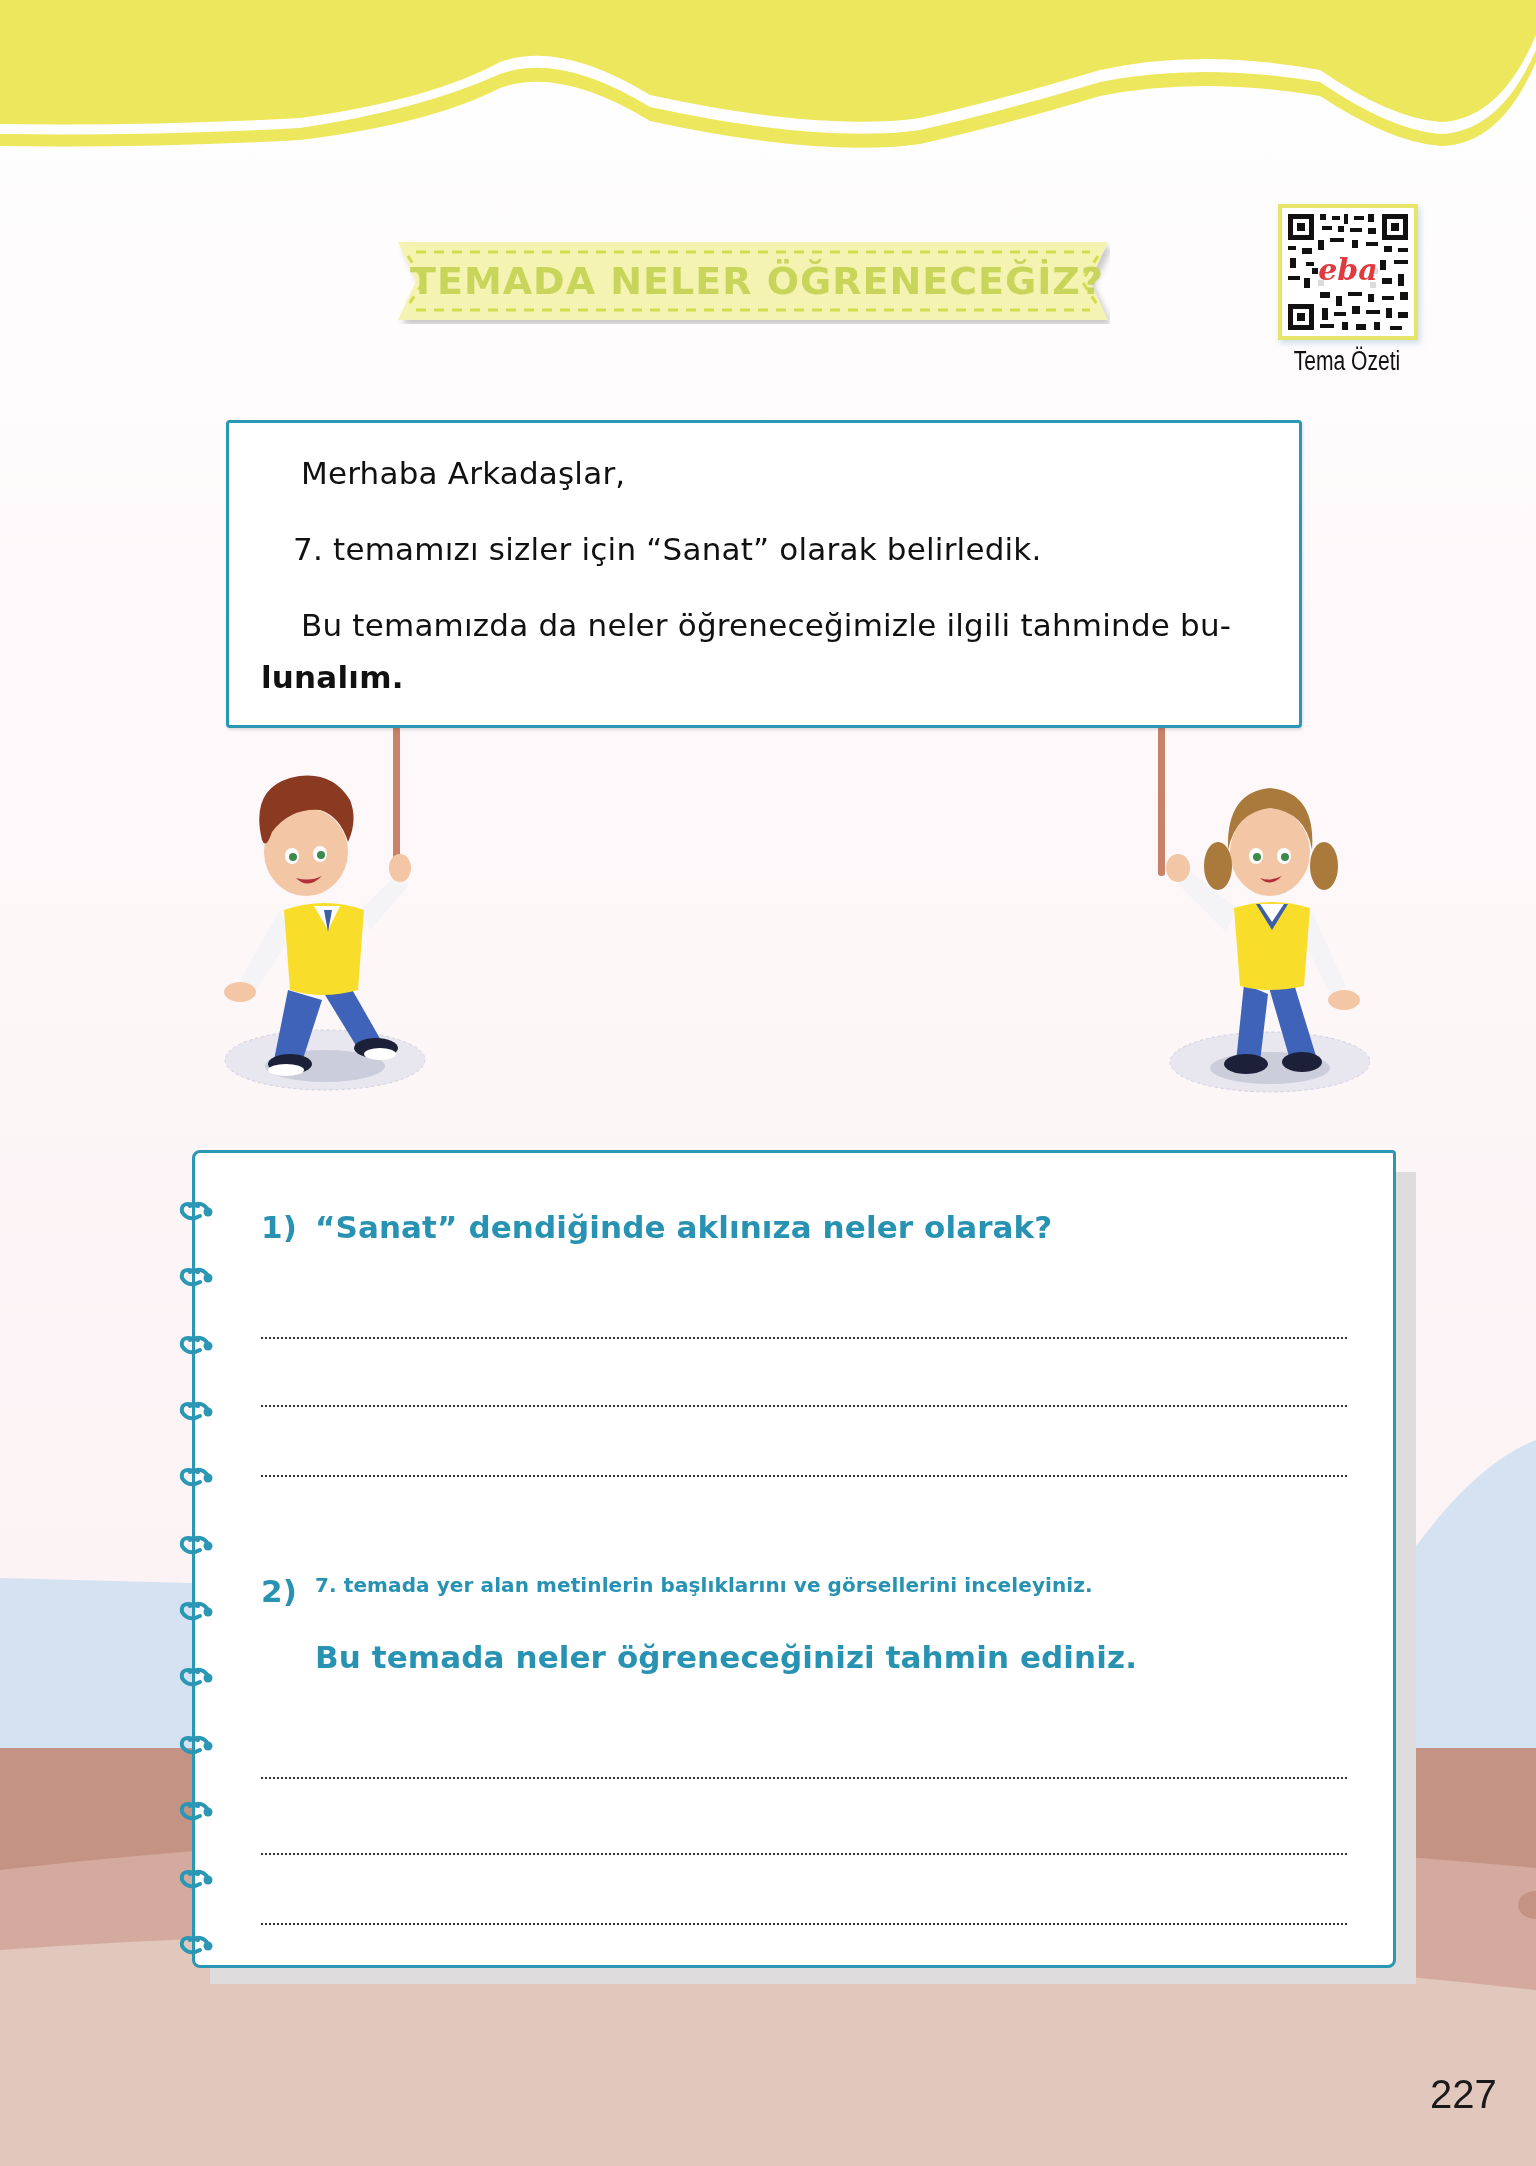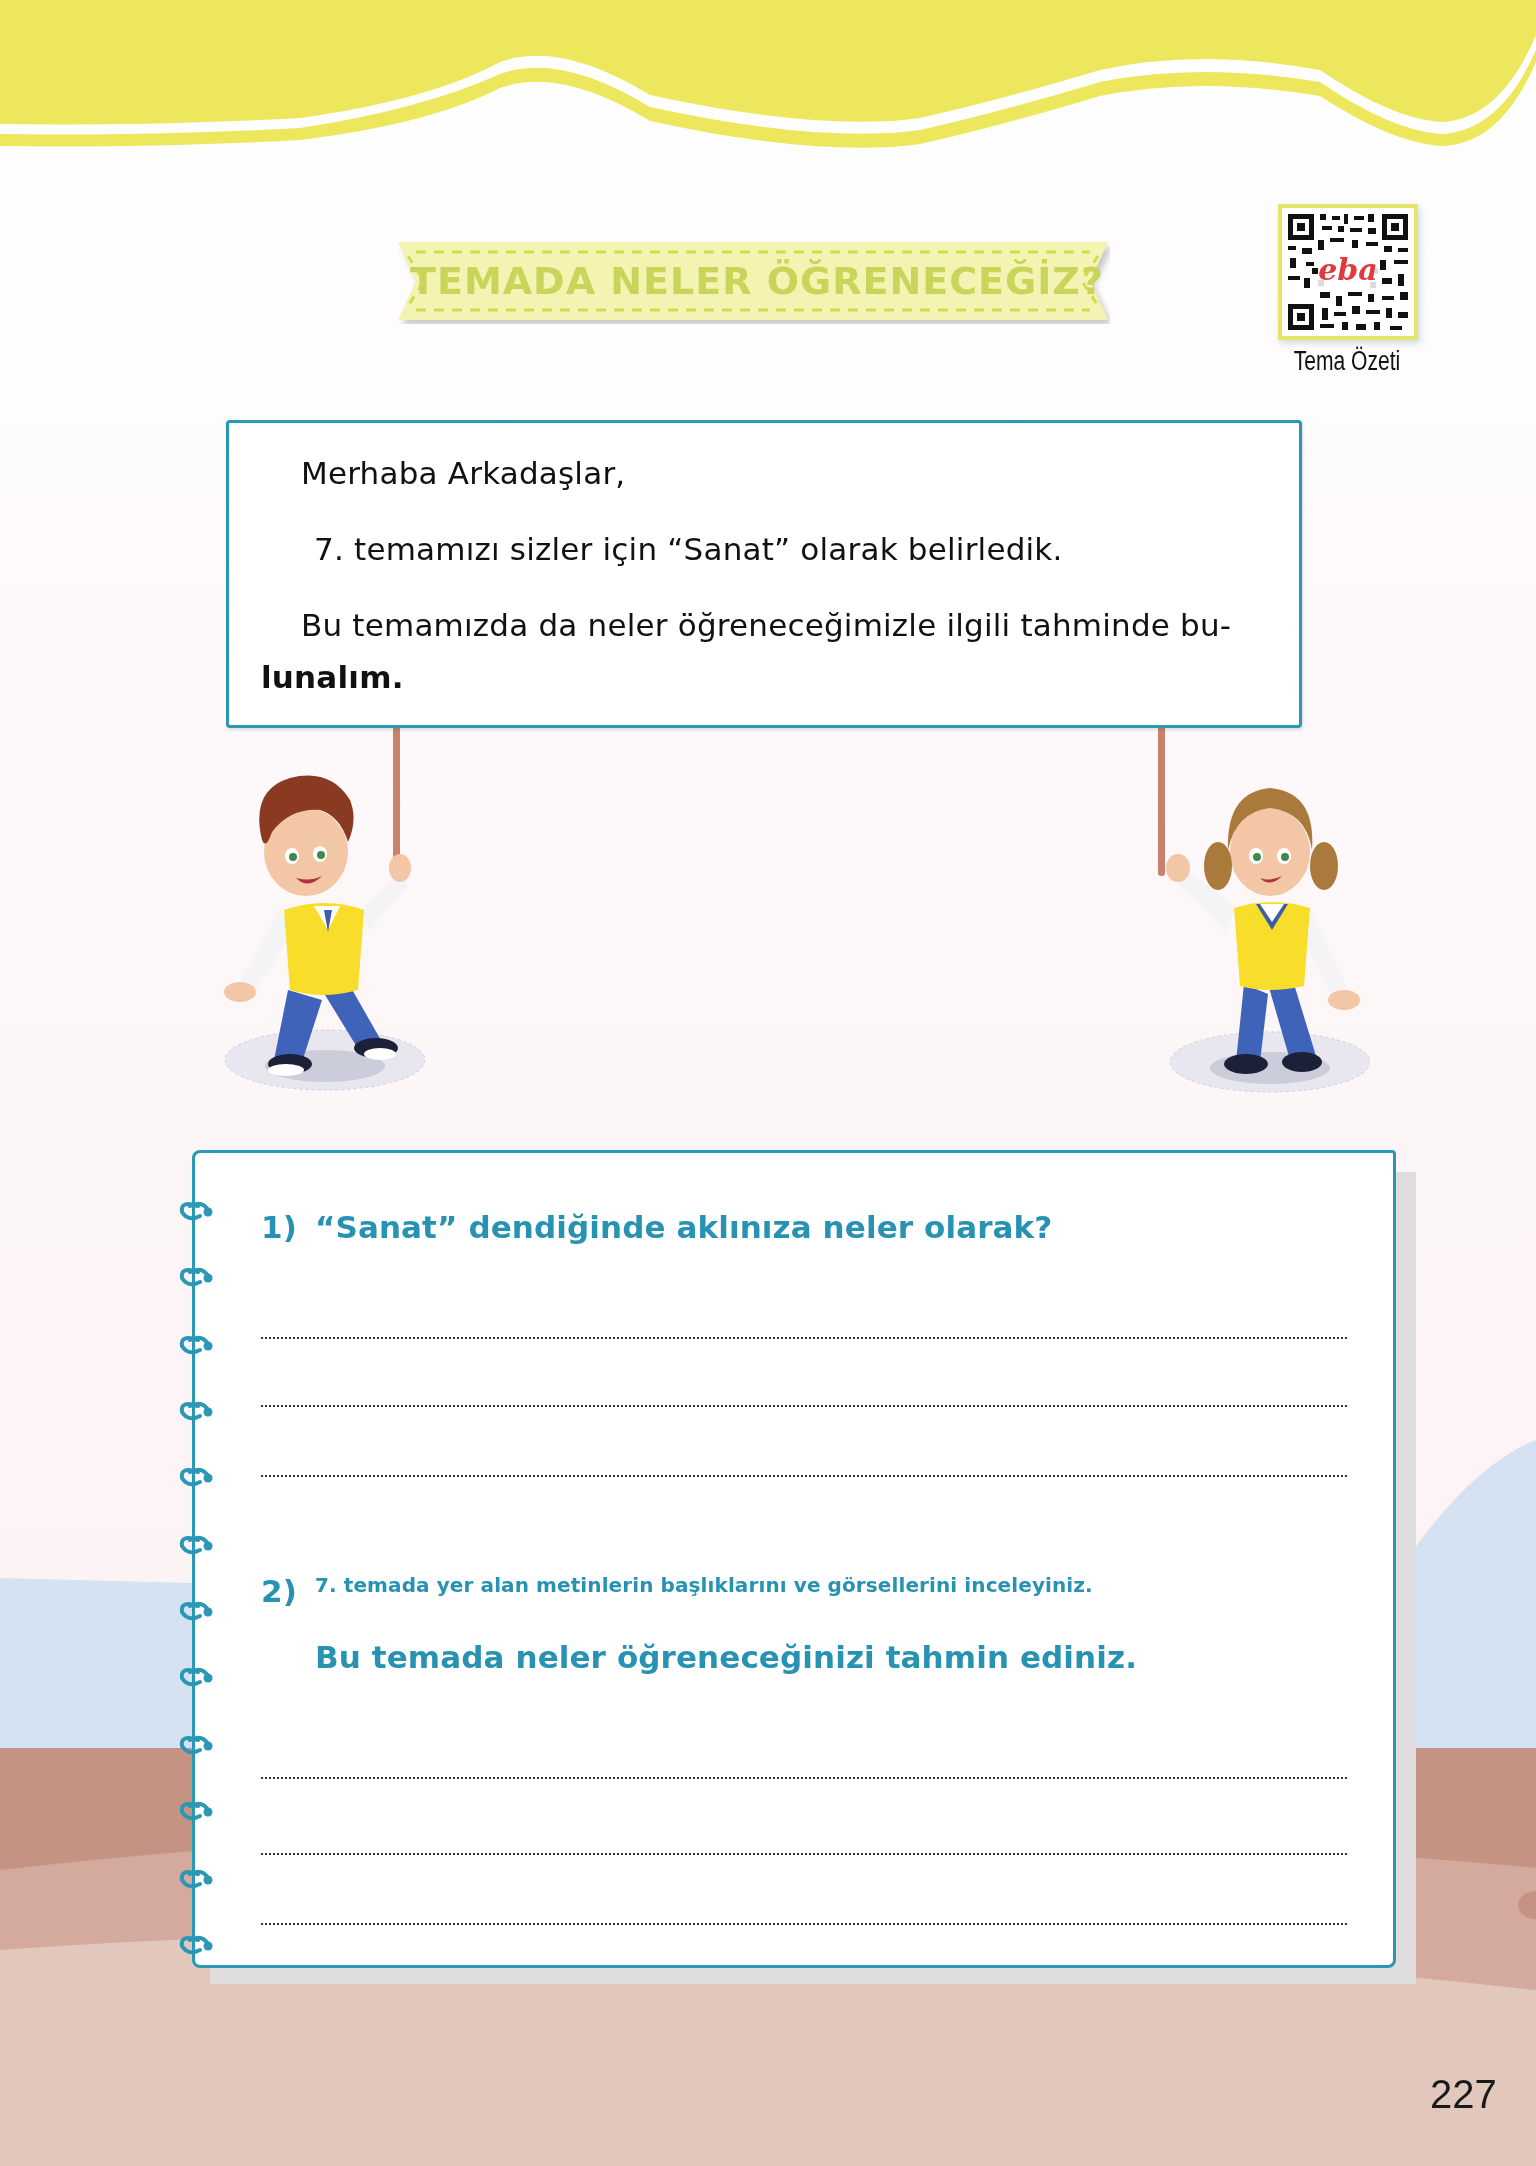--- a/index.html
+++ b/index.html
@@ -162,21 +162,21 @@
     <text x="66" y="72" text-anchor="middle" font-family="DejaVu Serif, serif" font-style="italic" font-weight="bold" font-size="30" fill="#e03a3e">eba</text>
   </svg>
 </div>
 <div class="qr-caption">Tema Özeti</div>
 
 <div class="pole" style="left:393px;top:726px;height:160px;"></div>
 <div class="pole" style="left:1158px;top:726px;height:150px;"></div>
 
 <div class="sign">
   <p style="left:72px;top:32px;">Merhaba Arkadaşlar,</p>
-  <p style="left:85px;top:108px;">7. temamızı sizler için “Sanat” olarak belirledik.</p>
+  <p style="left:64px;top:108px;">7. temamızı sizler için “Sanat” olarak belirledik.</p>
   <p style="left:72px;top:184px;">Bu temamızda da neler öğreneceğimizle ilgili tahminde bu-</p>
   <p style="left:32px;top:236px;font-weight:bold;">lunalım.</p>
 </div>
 
 <svg class="abs" style="left:210px;top:760px" width="230" height="340" viewBox="0 0 230 340">
   <ellipse cx="115" cy="300" rx="100" ry="30" fill="#e8e6ee" stroke="#cfcfe0" stroke-dasharray="3 3"></ellipse>
   <ellipse cx="115" cy="306" rx="60" ry="16" fill="#b9bccd" opacity="0.6"></ellipse>
 
   <path d="M78 230 L64 300 L92 302 L112 240 Z" fill="#3e63b8"></path>
   <path d="M112 230 L150 292 L172 282 L140 226 Z" fill="#3e63b8"></path>

